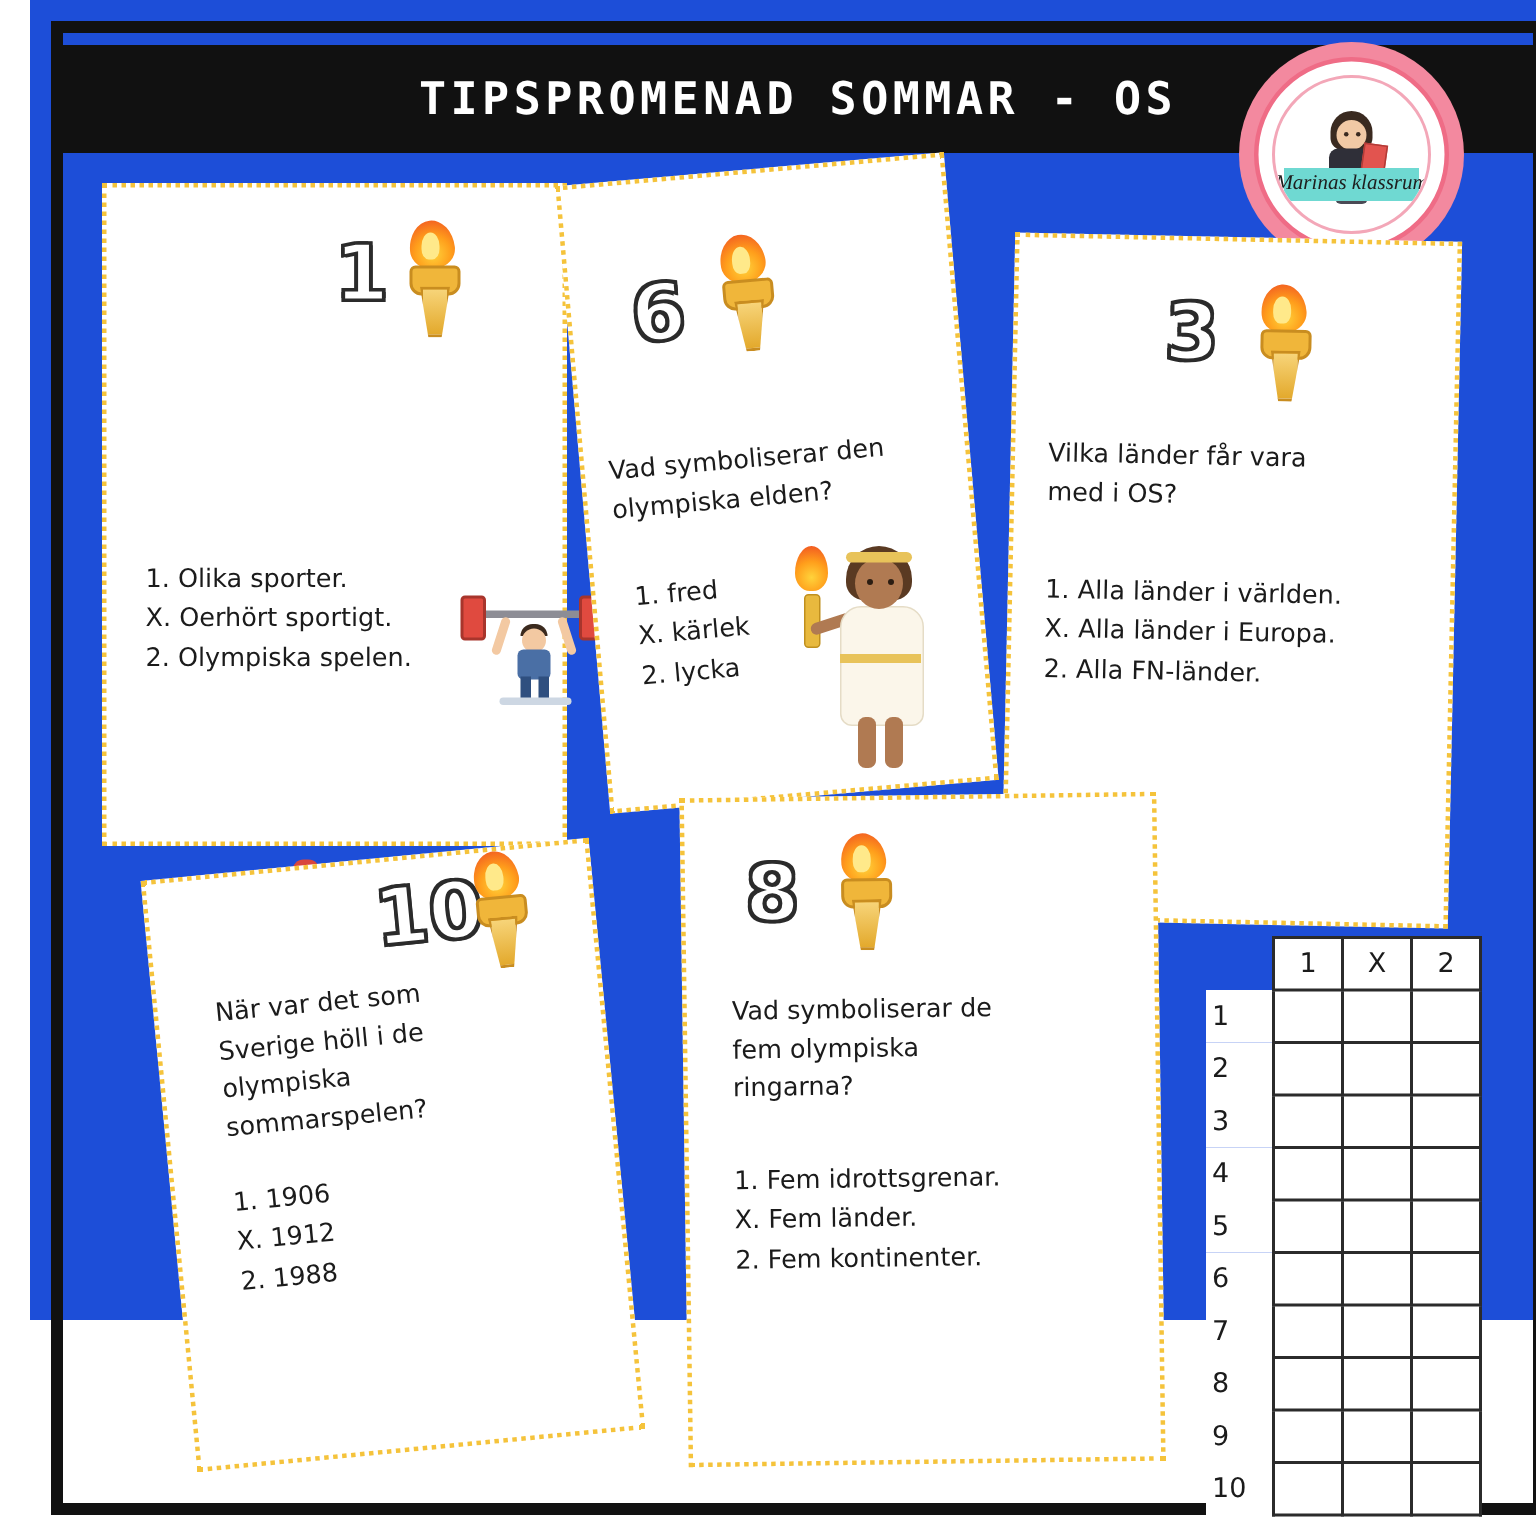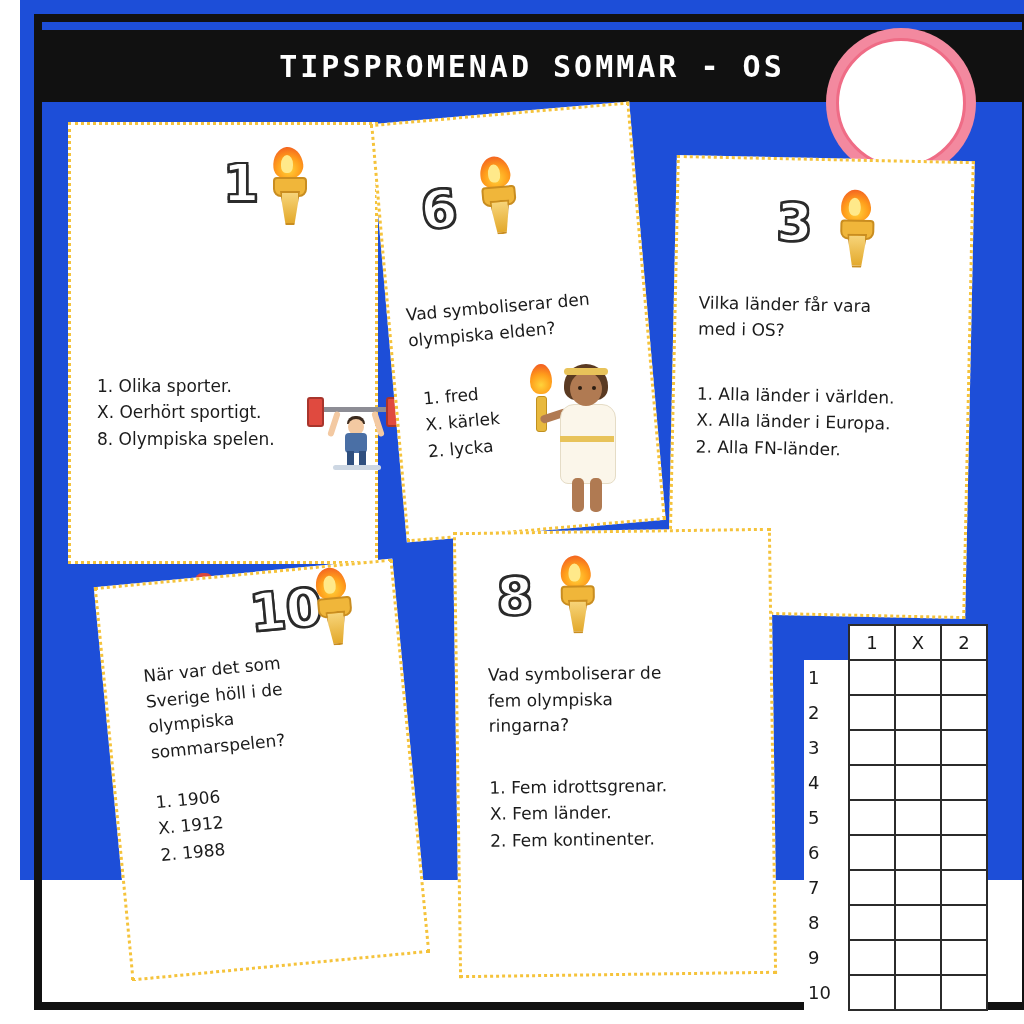--- a/index.html
+++ b/index.html
@@ -396,34 +396,48 @@
 
   <div class="outer-frame"></div>
 
   <div class="header-bar">
     <div class="header-title">TIPSPROMENAD SOMMAR - OS</div>
   </div>
 
   <div class="logo-badge">
     <div class="logo-scallop"></div>
     <div class="logo-inner-ring"></div>
+    <div class="logo-core">
+      <div class="logo-figure">
+        <div class="lf-hair"></div>
+        <div class="lf-face"></div>
+        <div class="lf-eye-l"></div>
+        <div class="lf-eye-r"></div>
+        <div class="lf-body"></div>
+        <div class="lf-legs"></div>
+        <div class="lf-book"></div>
+      </div>
+      <div class="logo-nameplate">
+        <span class="logo-name">Marinas klassrum</span>
+      </div>
+    </div>
   </div>
 
   <div class="card" id="card1">
     <div class="card-inner">
       <div class="q-num">1</div>
       <div class="torch">
         <div class="flame"></div>
           <div class="flame-core"></div>
           <div class="cup"></div>
           <div class="handle"></div>
       </div>
       <div class="q-options">1.  Olika sporter.
 X. Oerhört sportigt.
-8. Olympiska spelen.</div>
+2. Olympiska spelen.</div>
 
       <div class="ill" id="ill-weight">
         <div class="wl-bar"></div>
         <div class="wl-plate l"></div>
         <div class="wl-plate r"></div>
         <div class="wl-arm-l"></div>
         <div class="wl-arm-r"></div>
         <div class="wl-hair"></div>
         <div class="wl-head"></div>
         <div class="wl-body"></div>

